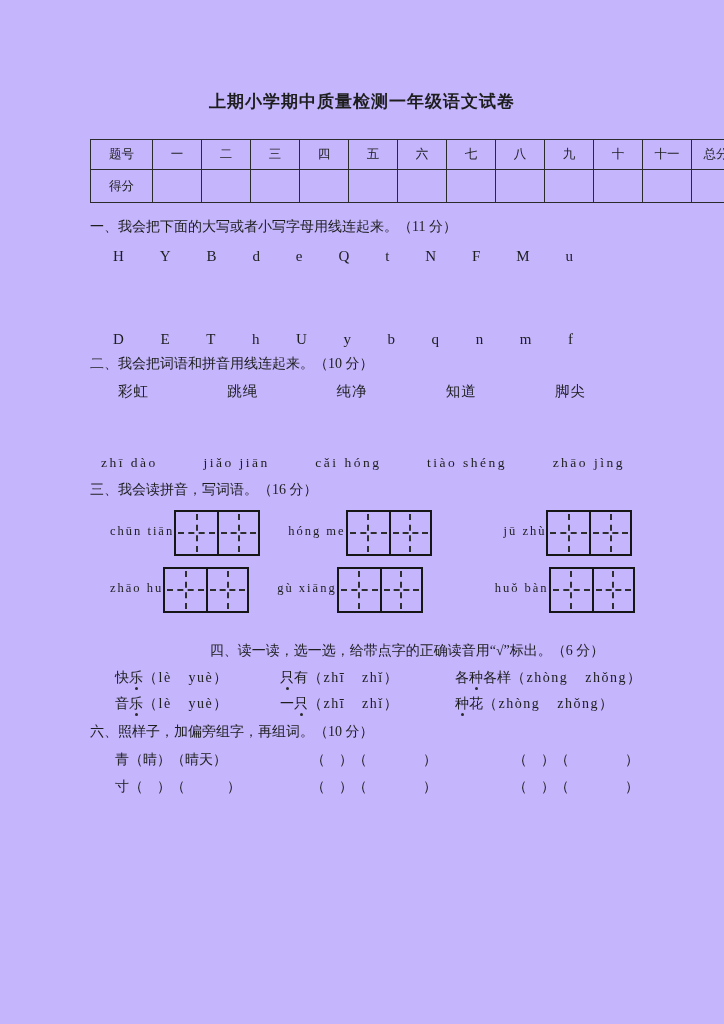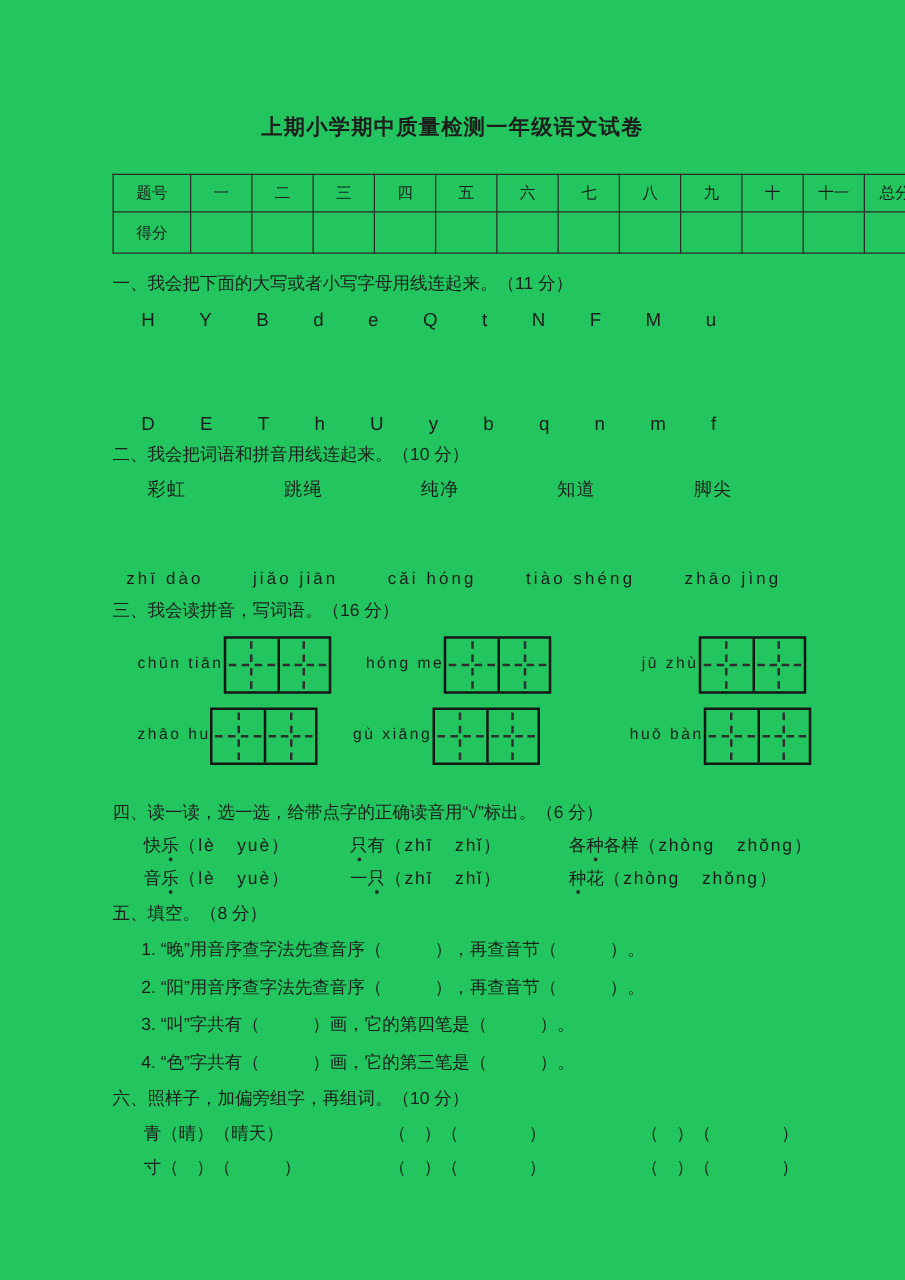--- a/index.html
+++ b/index.html
@@ -2,22 +2,22 @@
 <html><head>
 <meta charset="utf-8">
 <style>
   * { box-sizing: border-box; }
   html, body { margin: 0; padding: 0; background: #e8e8e8; }
   .page {
     position: relative;
     width: 724px;
     height: 1024px;
     margin: 0 auto;
-    background: #22c55e;
-    font-family: Liberation Sans, sans-serif;
+    background: #c4b5fd;
+    font-family: Liberation Serif, serif;
     color: #1d1d1d;
     overflow: hidden;
   }
   .title {
     margin: 0;
     padding-top: 90px;
     text-align: center;
     font-size: 17px;
     font-weight: 600;
     letter-spacing: 1px;
@@ -41,21 +41,21 @@
 
   .sec-heading {
     margin-left: 90px;
     font-size: 14px;
     line-height: 19px;
     white-space: nowrap;
   }
   .mt-s1 { margin-top: 14px; }
   .mt-s2 { margin-top: 6px; }
   .mt-s3 { margin-top: 9px; }
-  .mt-s4 { margin-top: 28px; }
+  .mt-s4 { margin-top: 28px; text-align: center; }
   .mt-s5 { margin-top: 9px; }
   .mt-s6 { margin-top: 9px; }
 
   .letters-row {
     display: flex;
     justify-content: space-between;
     width: 460px;
     margin-left: 113px;
     font-size: 15px;
   }
@@ -309,27 +309,20 @@
       <span><span></span><span class="dotted">只</span><span>有</span><span class="s4-opt">（zhī zhǐ）</span></span>
       <span><span>各</span><span class="dotted">种</span><span>各样</span><span class="s4-opt">（zhòng zhǒng）</span></span>
     </div>
     <div class="s4-row second">
       <span><span>音</span><span class="dotted">乐</span><span></span><span class="s4-opt">（lè yuè）</span></span>
       <span><span>一</span><span class="dotted">只</span><span></span><span class="s4-opt">（zhī zhǐ）</span></span>
       <span><span></span><span class="dotted">种</span><span>花</span><span class="s4-opt">（zhòng zhǒng）</span></span>
     </div>
   </div>
 
-  <div>
-    <div class="sec-heading mt-s5">五、填空。（8 分）</div>
-    <div class="s5-item">1. “晚”用音序查字法先查音序（　　　），再查音节（　　　）。</div>
-    <div class="s5-item">2. “阳”用音序查字法先查音序（　　　），再查音节（　　　）。</div>
-    <div class="s5-item">3. “叫”字共有（　　　）画，它的第四笔是（　　　）。</div>
-    <div class="s5-item">4. “色”字共有（　　　）画，它的第三笔是（　　　）。</div>
-  </div>
 
   <div>
     <div class="sec-heading mt-s6">六、照样子，加偏旁组字，再组词。（10 分）</div>
     <div class="s6-row first">
       <span>青（晴）（晴天）</span>
       <span>（　）（　　　　）</span>
       <span>（　）（　　　　）</span>
     </div>
     <div class="s6-row second">
       <span>寸（　）（　　　）</span>

